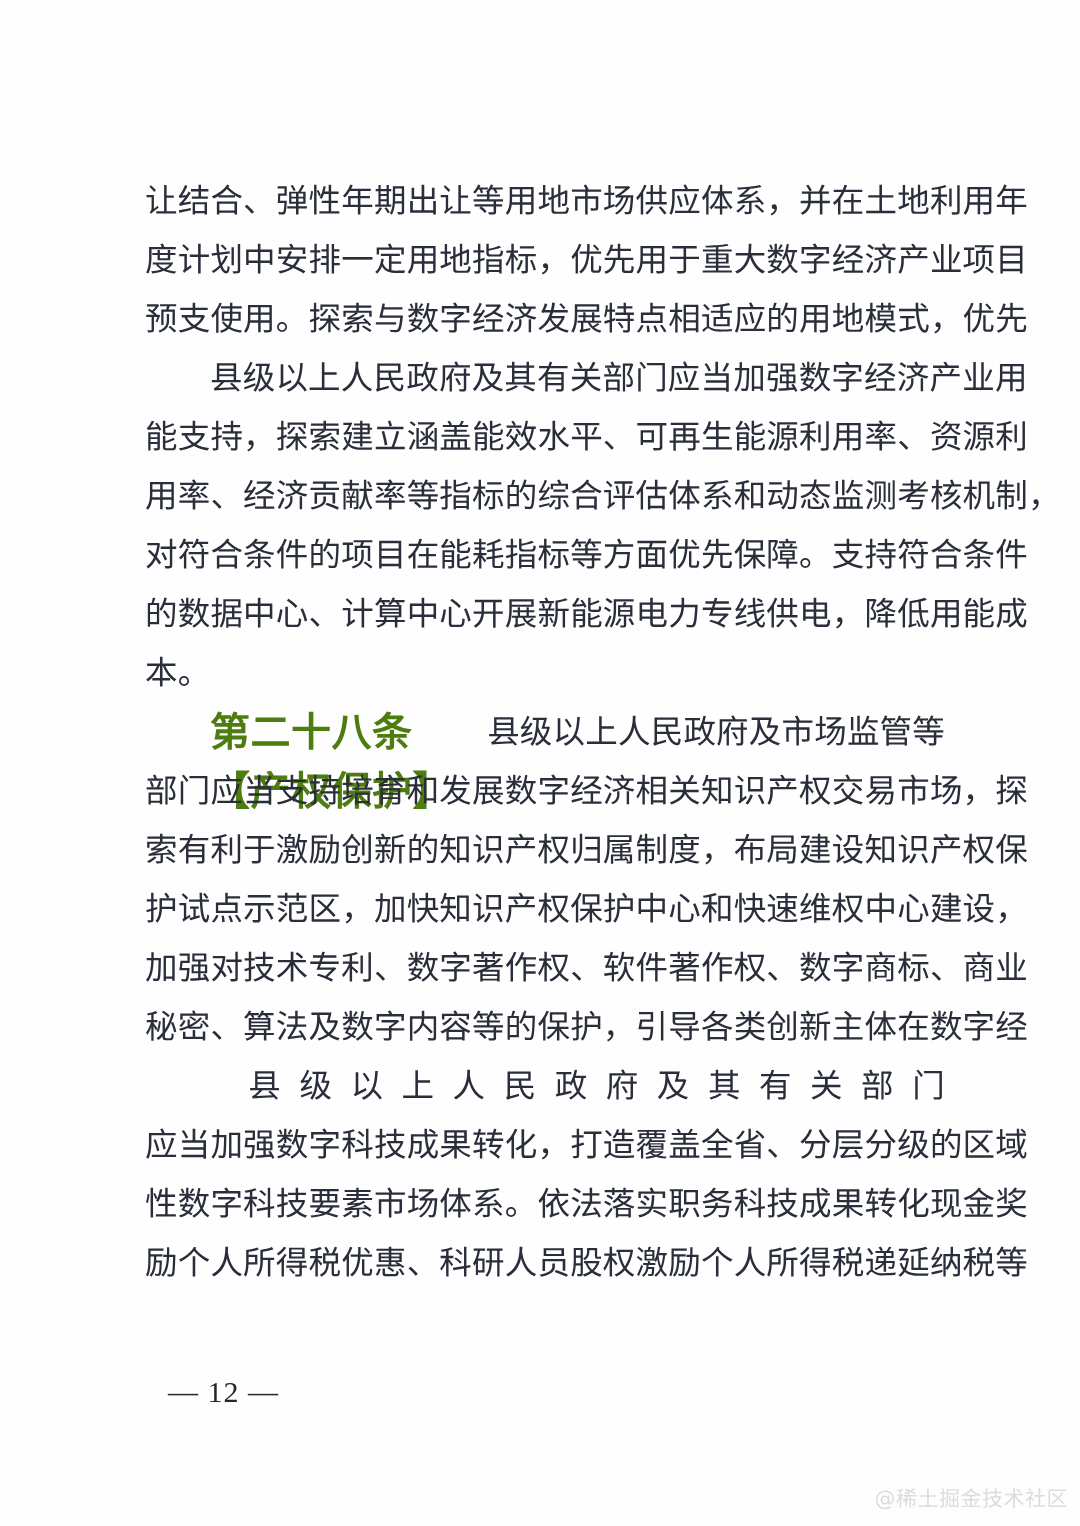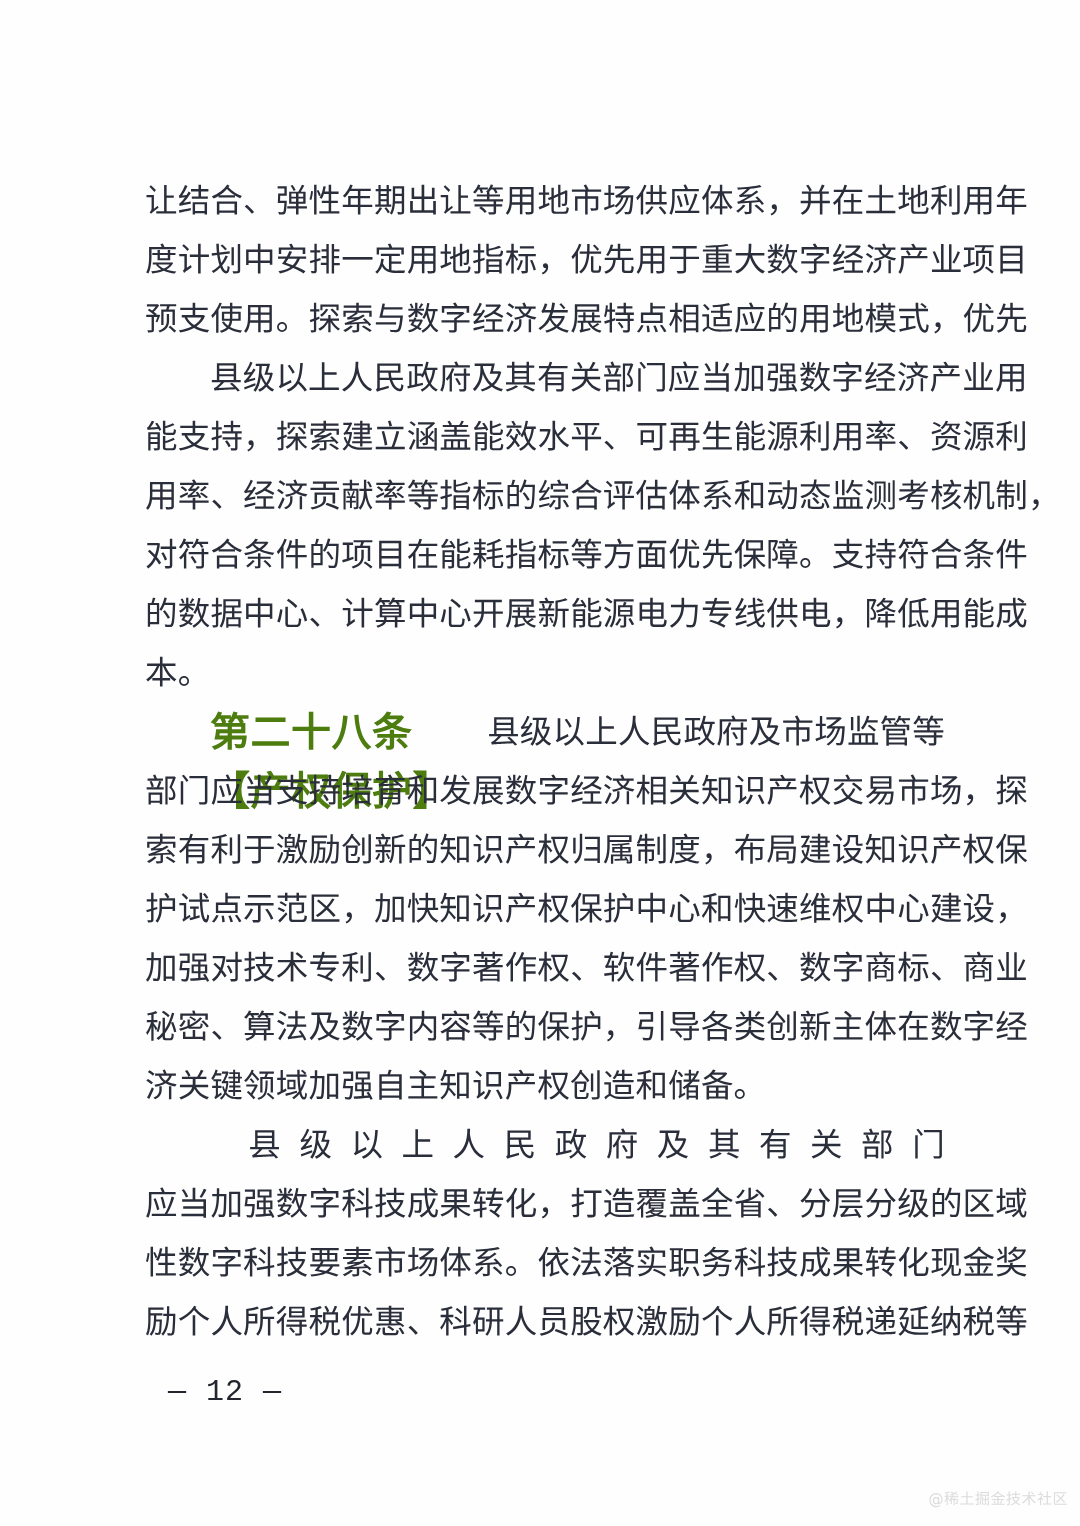--- a/index.html
+++ b/index.html
@@ -66,30 +66,30 @@
     width: 20px;
   }
 
   .page-number {
     position: absolute;
     left: 168px;
     top: 1370px;
     font-size: 30px;
     line-height: 44px;
     color: #23262f;
-    font-family: Liberation Mono, monospace;
+    font-family: Liberation Serif, serif;
     letter-spacing: 1px;
     white-space: pre;
   }
 
   .watermark {
     position: absolute;
     right: 12px;
     bottom: 14px;
-    font-size: 15px;
+    font-size: 21px;
     line-height: 26px;
     color: #dcdcdc;
     font-family: "DejaVu Sans", "Liberation Sans", sans-serif;
     letter-spacing: 0.5px;
     white-space: pre;
     user-select: none;
   }
 </style>
 </head>
 <body>
@@ -485,21 +485,20 @@
         <span>类</span>
         <span>创</span>
         <span>新</span>
         <span>主</span>
         <span>体</span>
         <span>在</span>
         <span>数</span>
         <span>字</span>
         <span>经</span>
       </div>
-      <div class="doc-line"><span>济关键领域加强自主知识产权创造和储备。</span></div>
       <div class="doc-line indent justify">
         <span class="heading-gap"></span>
         <span>县</span>
         <span>级</span>
         <span>以</span>
         <span>上</span>
         <span>人</span>
         <span>民</span>
         <span>政</span>
         <span>府</span>

